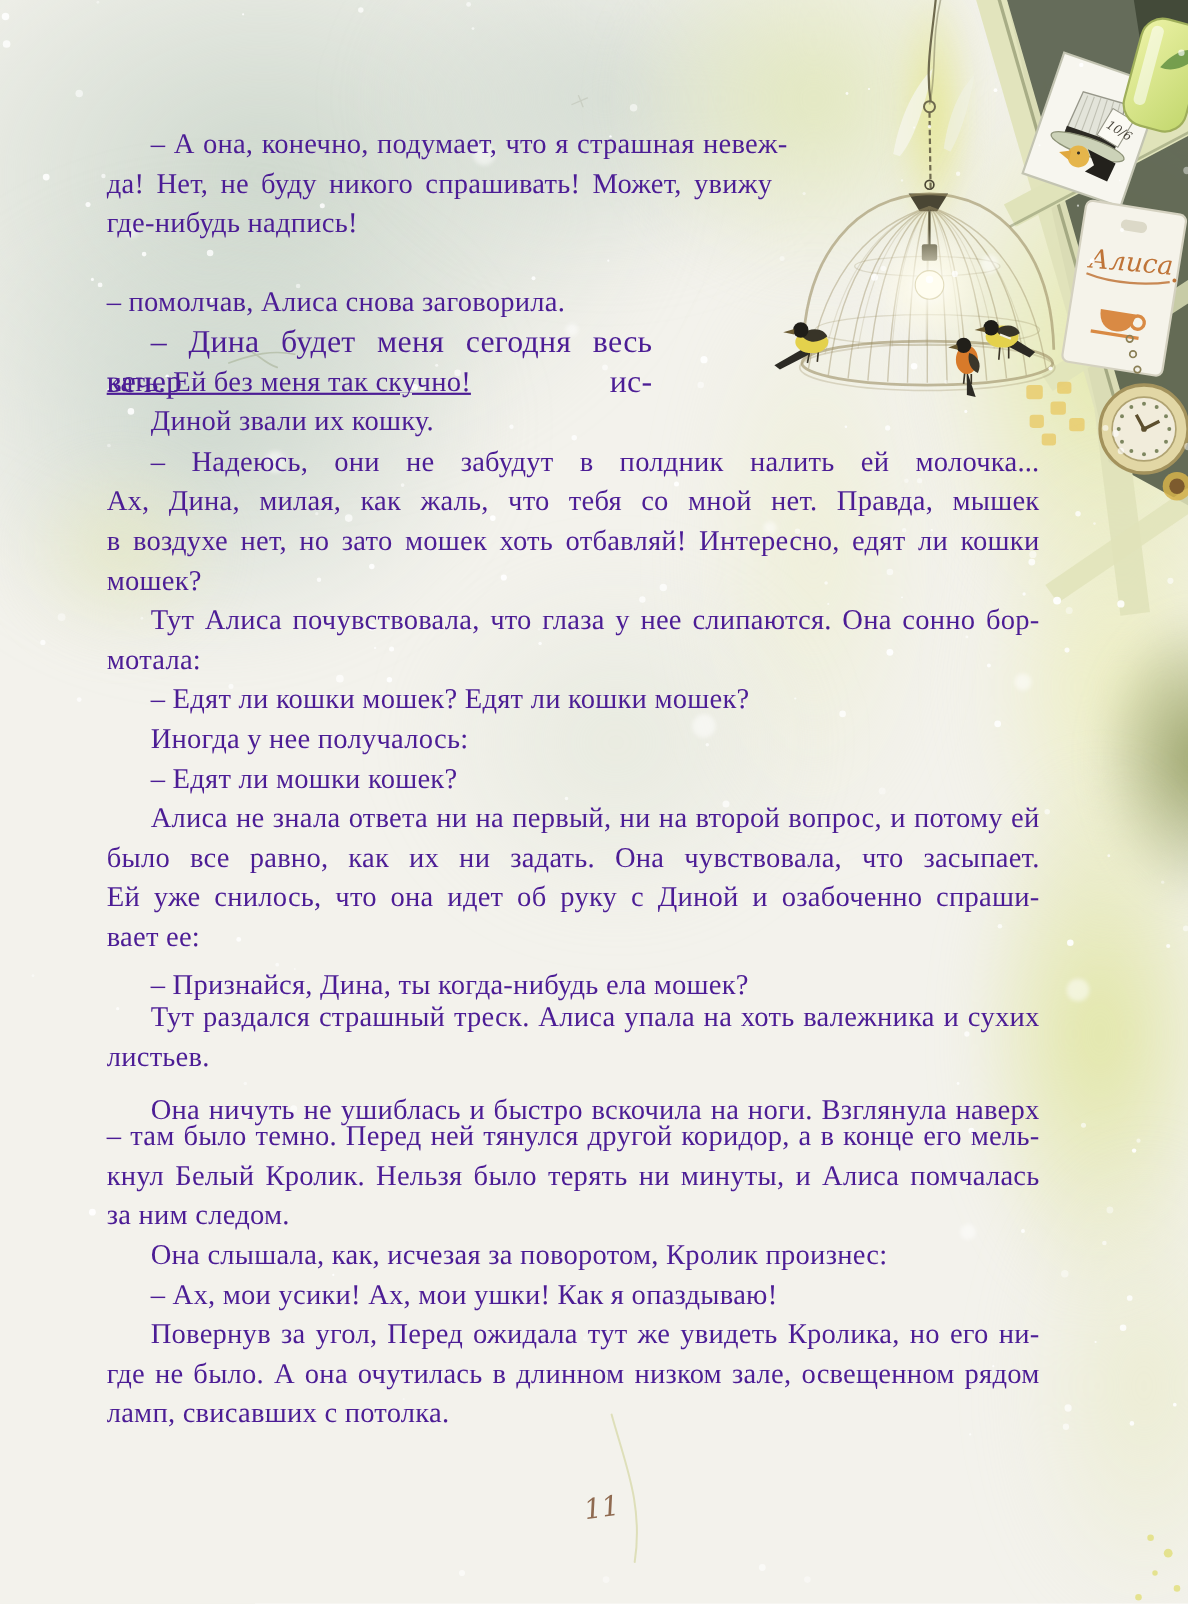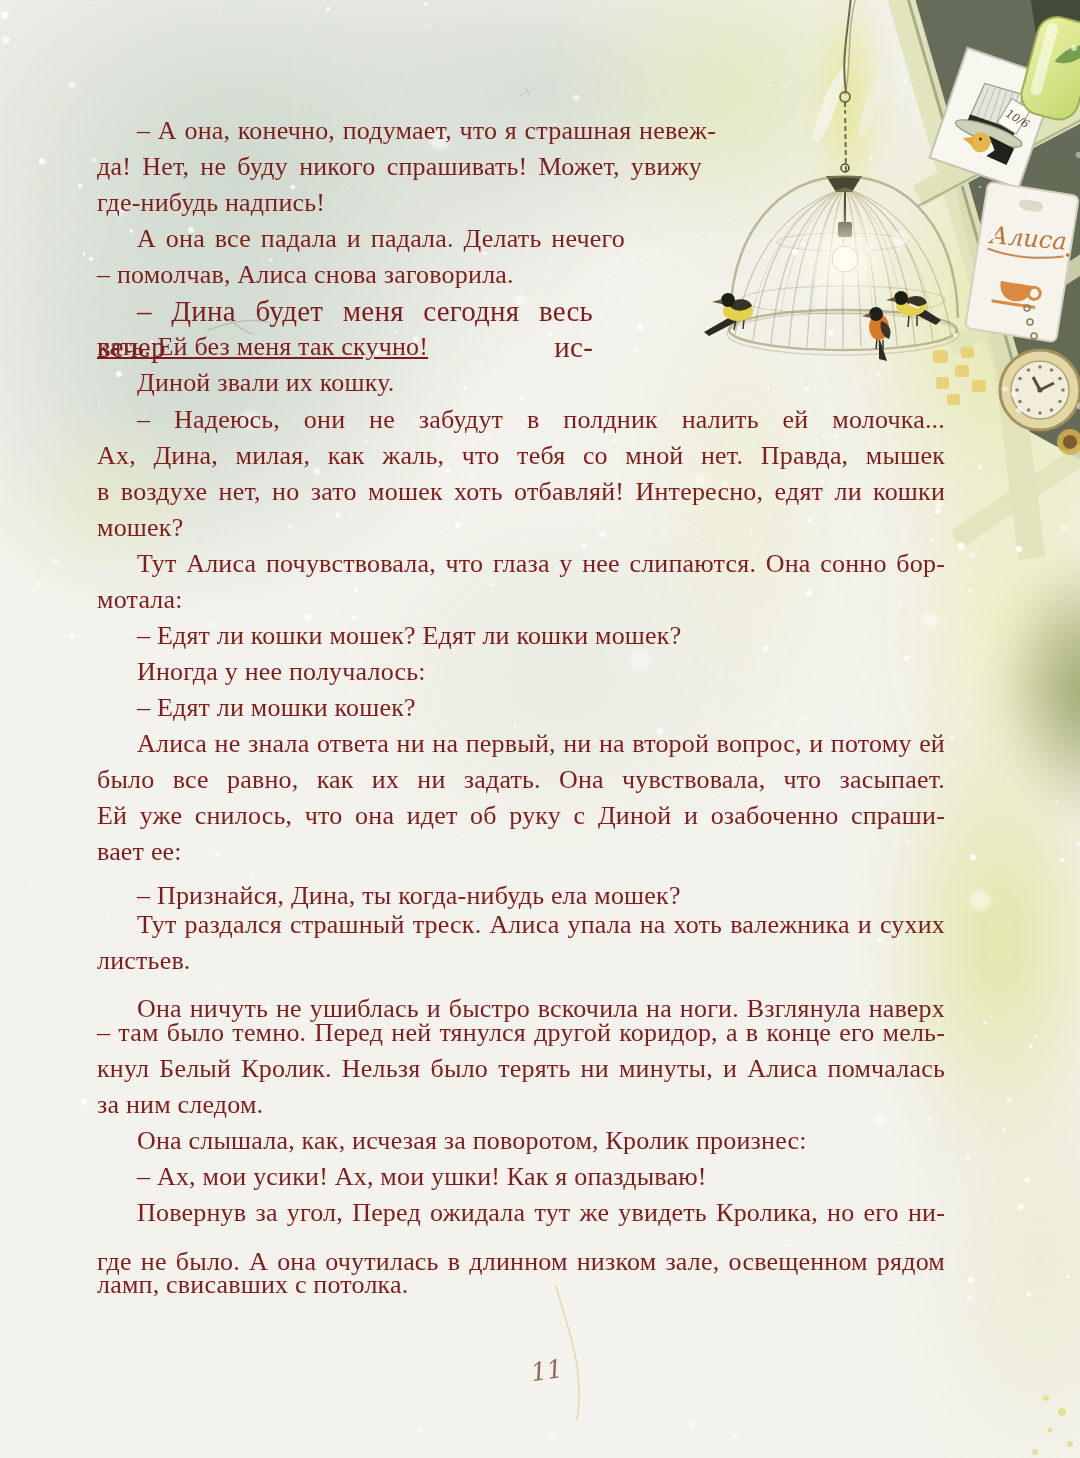--- a/index.html
+++ b/index.html
@@ -2,21 +2,21 @@
 <html><head>
 <meta charset="utf-8">
 <style>
   html,body{margin:0;padding:0;}
   .page{position:relative;width:1080px;height:1458px;background:#f3f2ec;overflow:hidden;
         font-family:"Liberation Serif",serif;}
   .wash{position:absolute;border-radius:50%;pointer-events:none;}
   .blur30{filter:blur(30px);} .blur22{filter:blur(22px);} .blur14{filter:blur(14px);}
   #illu{position:absolute;left:0;top:0;width:1080px;height:1458px;}
   #text-block{position:absolute;left:0;top:0;width:1080px;height:1458px;}
-  .line{position:absolute;left:97px;font:26px/36px "Liberation Serif",serif;color:#7f1d1d;
+  .line{position:absolute;left:97px;font:26px/36px "Liberation Serif",serif;color:#4c1d95;
         letter-spacing:.2px;}
   .line.just{text-align:justify;text-align-last:justify;}
   .line.nat{white-space:nowrap;}
   #page-number{position:absolute;left:531px;top:1356px;font:italic 25px "DejaVu Serif",serif;
         color:#8f6a50;transform:rotate(-8deg);}
   .cage-stroke{stroke:#9c8f66;fill:none;}
   .shelfbar{stroke:#e0e3ba;fill:none;}
 </style>
 </head>
 <body>
@@ -412,21 +412,20 @@
       <circle cx="1050" cy="1430" r="2.5"></circle>
         <circle cx="1070" cy="1444" r="3"></circle>
         <circle cx="1035" cy="1452" r="3"></circle>
     </g>
   </svg>
 
   <div id="text-block">
       <div class="line just" style="top: 113px; width: 619px; text-indent: 40px;">– А она, конечно, подумает, что я страшная невеж-</div>
       <div class="line just" style="top: 149.07px; width: 605px;">да! Нет, не буду никого спрашивать! Может, увижу</div>
       <div class="line nat" style="top: 185.14px;">где-нибудь надпись!</div>
-      <div class="line just" style="top: 221.21px; width: 528px; text-indent: 40px;">А она все падала и падала. Делать нечего</div>
       <div class="line nat" style="top: 257.28px;">– помолчав, Алиса снова заговорила.</div>
       <div class="line just" style="top: 293.35px; width: 496px; text-indent: 40px; font-size: 29px;">– Дина будет меня сегодня весь вечер ис-</div>
       <div class="line nat" style="top: 329.42px; text-decoration: underline;">кать. Ей без меня так скучно!</div>
       <div class="line nat" style="top: 365.49px; text-indent: 40px;">Диной звали их кошку.</div>
       <div class="line just" style="top: 401.56px; width: 848px; text-indent: 40px;">– Надеюсь, они не забудут в полдник налить ей молочка...</div>
       <div class="line just" style="top: 437.63px; width: 848px;">Ах, Дина, милая, как жаль, что тебя со мной нет. Правда, мышек</div>
       <div class="line just" style="top: 473.7px; width: 848px;">в воздухе нет, но зато мошек хоть отбавляй! Интересно, едят ли кошки</div>
       <div class="line nat" style="top: 509.77px;">мошек?</div>
       <div class="line just" style="top: 545.84px; width: 848px; text-indent: 40px;">Тут Алиса почувствовала, что глаза у нее слипаются. Она сонно бор-</div>
       <div class="line nat" style="top: 581.91px;">мотала:</div>
@@ -440,17 +439,17 @@
       <div class="line nat" style="top: 878px; text-indent: 40px;">– Признайся, Дина, ты когда-нибудь ела мошек?</div>
       <div class="line just" style="top: 906.54px; width: 848px; text-indent: 40px;">Тут раздался страшный треск. Алиса упала на хоть валежника и сухих</div>
       <div class="line nat" style="top: 942.61px;">листьев.</div>
       <div class="line just" style="top: 991px; width: 848px; text-indent: 40px;">Она ничуть не ушиблась и быстро вскочила на ноги. Взглянула наверх</div>
       <div class="line just" style="top: 1014.75px; width: 848px;">– там было темно. Перед ней тянулся другой коридор, а в конце его мель-</div>
       <div class="line just" style="top: 1050.82px; width: 848px;">кнул Белый Кролик. Нельзя было терять ни минуты, и Алиса помчалась</div>
       <div class="line nat" style="top: 1086.89px;">за ним следом.</div>
       <div class="line nat" style="top: 1122.96px; text-indent: 40px;">Она слышала, как, исчезая за поворотом, Кролик произнес:</div>
       <div class="line nat" style="top: 1159.03px; text-indent: 40px;">– Ах, мои усики! Ах, мои ушки! Как я опаздываю!</div>
       <div class="line just" style="top: 1195.1px; width: 848px; text-indent: 40px;">Повернув за угол, Перед ожидала тут же увидеть Кролика, но его ни-</div>
-      <div class="line just" style="top: 1231.17px; width: 848px; margin-top: 13px;">где не было. А она очутилась в длинном низком зале, освещенном рядом</div>
+      <div class="line just" style="top: 1231.17px; width: 848px;">где не было. А она очутилась в длинном низком зале, освещенном рядом</div>
       <div class="line nat" style="top: 1267.24px;">ламп, свисавших с потолка.</div>
     </div>
   <div id="page-number">11</div>
 </div>
 
 </body></html>

